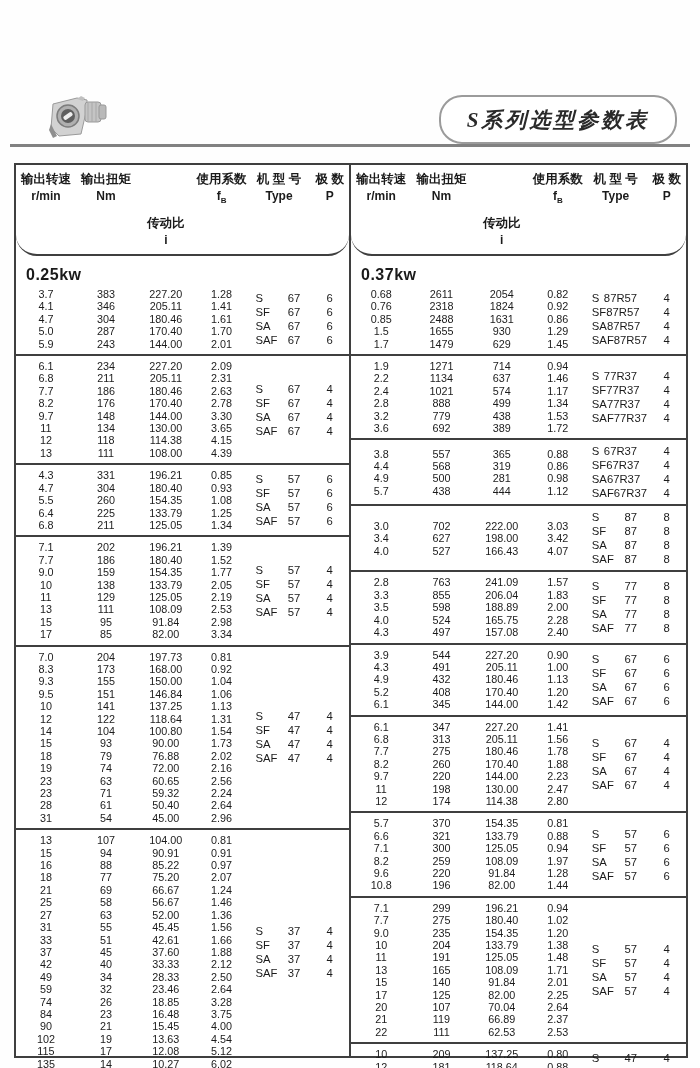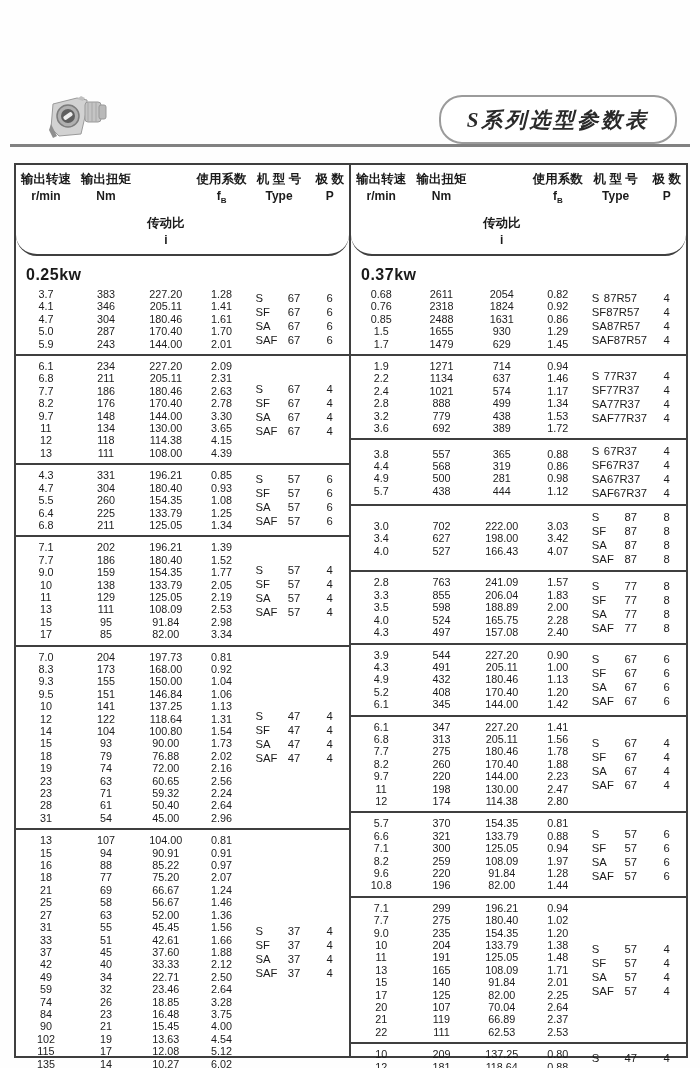--- a/index.html
+++ b/index.html
@@ -574,21 +574,21 @@
               </div>
               <div class="row">
                 <span class="c speed">42</span>
                 <span class="c torque">40</span>
                 <span class="c ratio">33.33</span>
                 <span class="c fb">2.12</span>
               </div>
               <div class="row">
                 <span class="c speed">49</span>
                 <span class="c torque">34</span>
-                <span class="c ratio">22.71</span>
+                <span class="c ratio">28.33</span>
                 <span class="c fb">2.50</span>
               </div>
               <div class="row">
                 <span class="c speed">59</span>
                 <span class="c torque">32</span>
                 <span class="c ratio">23.46</span>
                 <span class="c fb">2.64</span>
               </div>
               <div class="row">
                 <span class="c speed">74</span>

